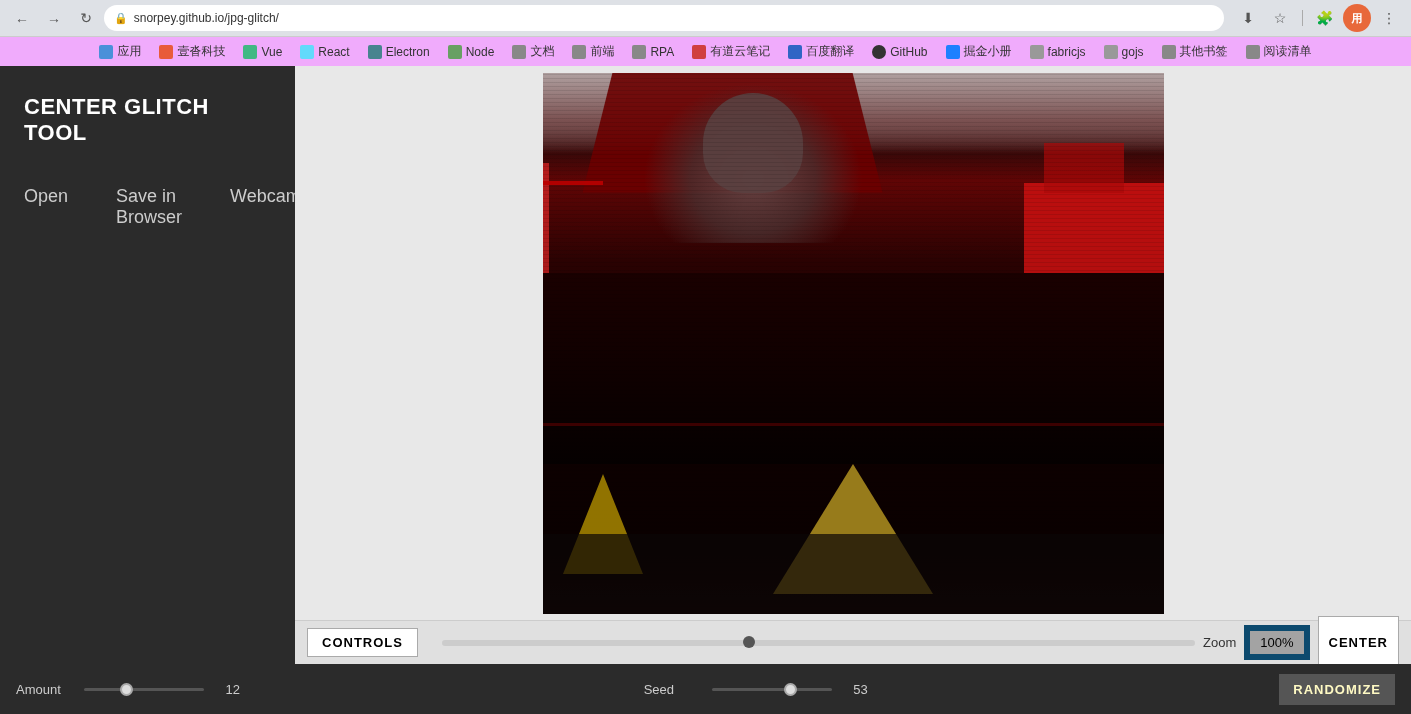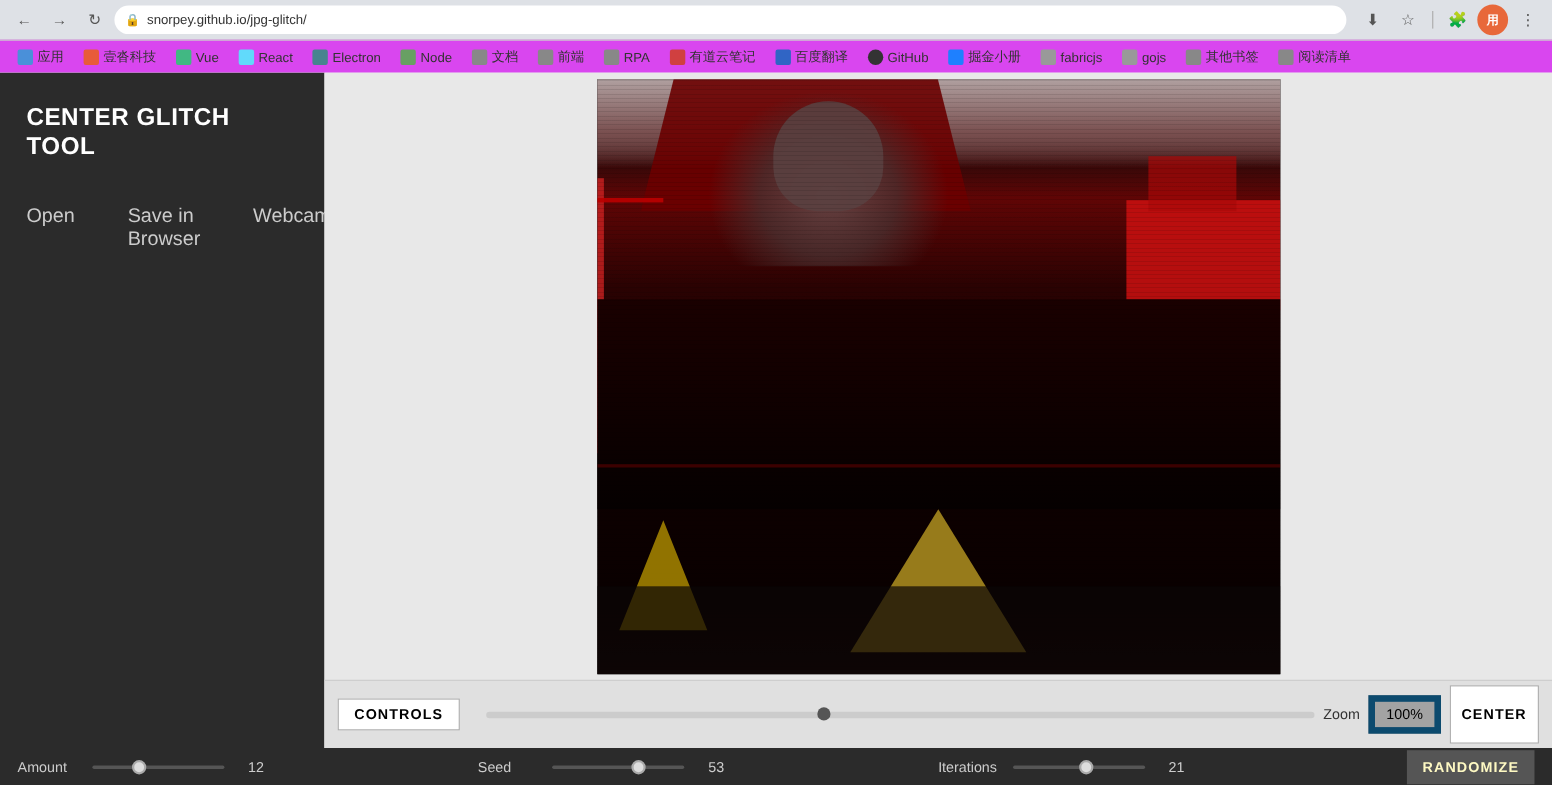--- a/index.html
+++ b/index.html
@@ -60,22 +60,23 @@
       gap: 4px;
       margin-left: 6px;
     }
 
     .bookmarks-bar {
       display: flex;
       align-items: center;
       height: 30px;
       padding: 0 8px;
       gap: 2px;
-      background: #d946ef;
+      background: #f0abfc;
       border-top: 1px solid #ccc;
+      justify-content: center;
     }
 
     .bookmark-item {
       display: flex;
       align-items: center;
       gap: 4px;
       padding: 3px 8px;
       border-radius: 4px;
       font-size: 12px;
       color: #333;
@@ -217,21 +218,21 @@
       bottom: 20px; left: 230px;
       width: 0; height: 0;
       border-left: 80px solid transparent;
       border-right: 80px solid transparent;
       border-bottom: 130px solid #b09020;
       opacity: 0.85;
     }
 
     
     .controls-bar {
-      height: 62px;
+      height: 44px;
       background: #e0e0e0;
       display: flex;
       align-items: center;
       padding: 0 12px;
       gap: 0;
       border-top: 1px solid #ccc;
       position: relative;
     }
 
     .controls-btn {
@@ -291,21 +292,21 @@
       border: 1px solid #aaa;
       padding: 18px 10px;
       font-size: 13px;
       font-weight: 600;
       letter-spacing: 1px;
       cursor: pointer;
     }
 
     
     .sliders-bar {
-      height: 34px;
+      height: 50px;
       background: #2b2b2b;
       display: flex;
       align-items: center;
       padding: 0 16px;
       gap: 0;
     }
 
     .slider-group {
       display: flex;
       align-items: center;
@@ -550,22 +551,15 @@
   </div>
 
   <div class="slider-group">
     <span class="slider-label">Seed</span>
     <div class="slider-track">
       <div class="slider-thumb" style="left: calc(65% - 6px);"></div>
     </div>
     <span class="slider-value">53</span>
   </div>
 
-  <div class="slider-group">
-    <span class="slider-label">Iterations</span>
-    <div class="slider-track">
-      <div class="slider-thumb" style="left: calc(55% - 6px);"></div>
-    </div>
-    <span class="slider-value">21</span>
-  </div>
 
   <button class="randomize-btn">RANDOMIZE</button>
 </div>
 
 </body></html>

